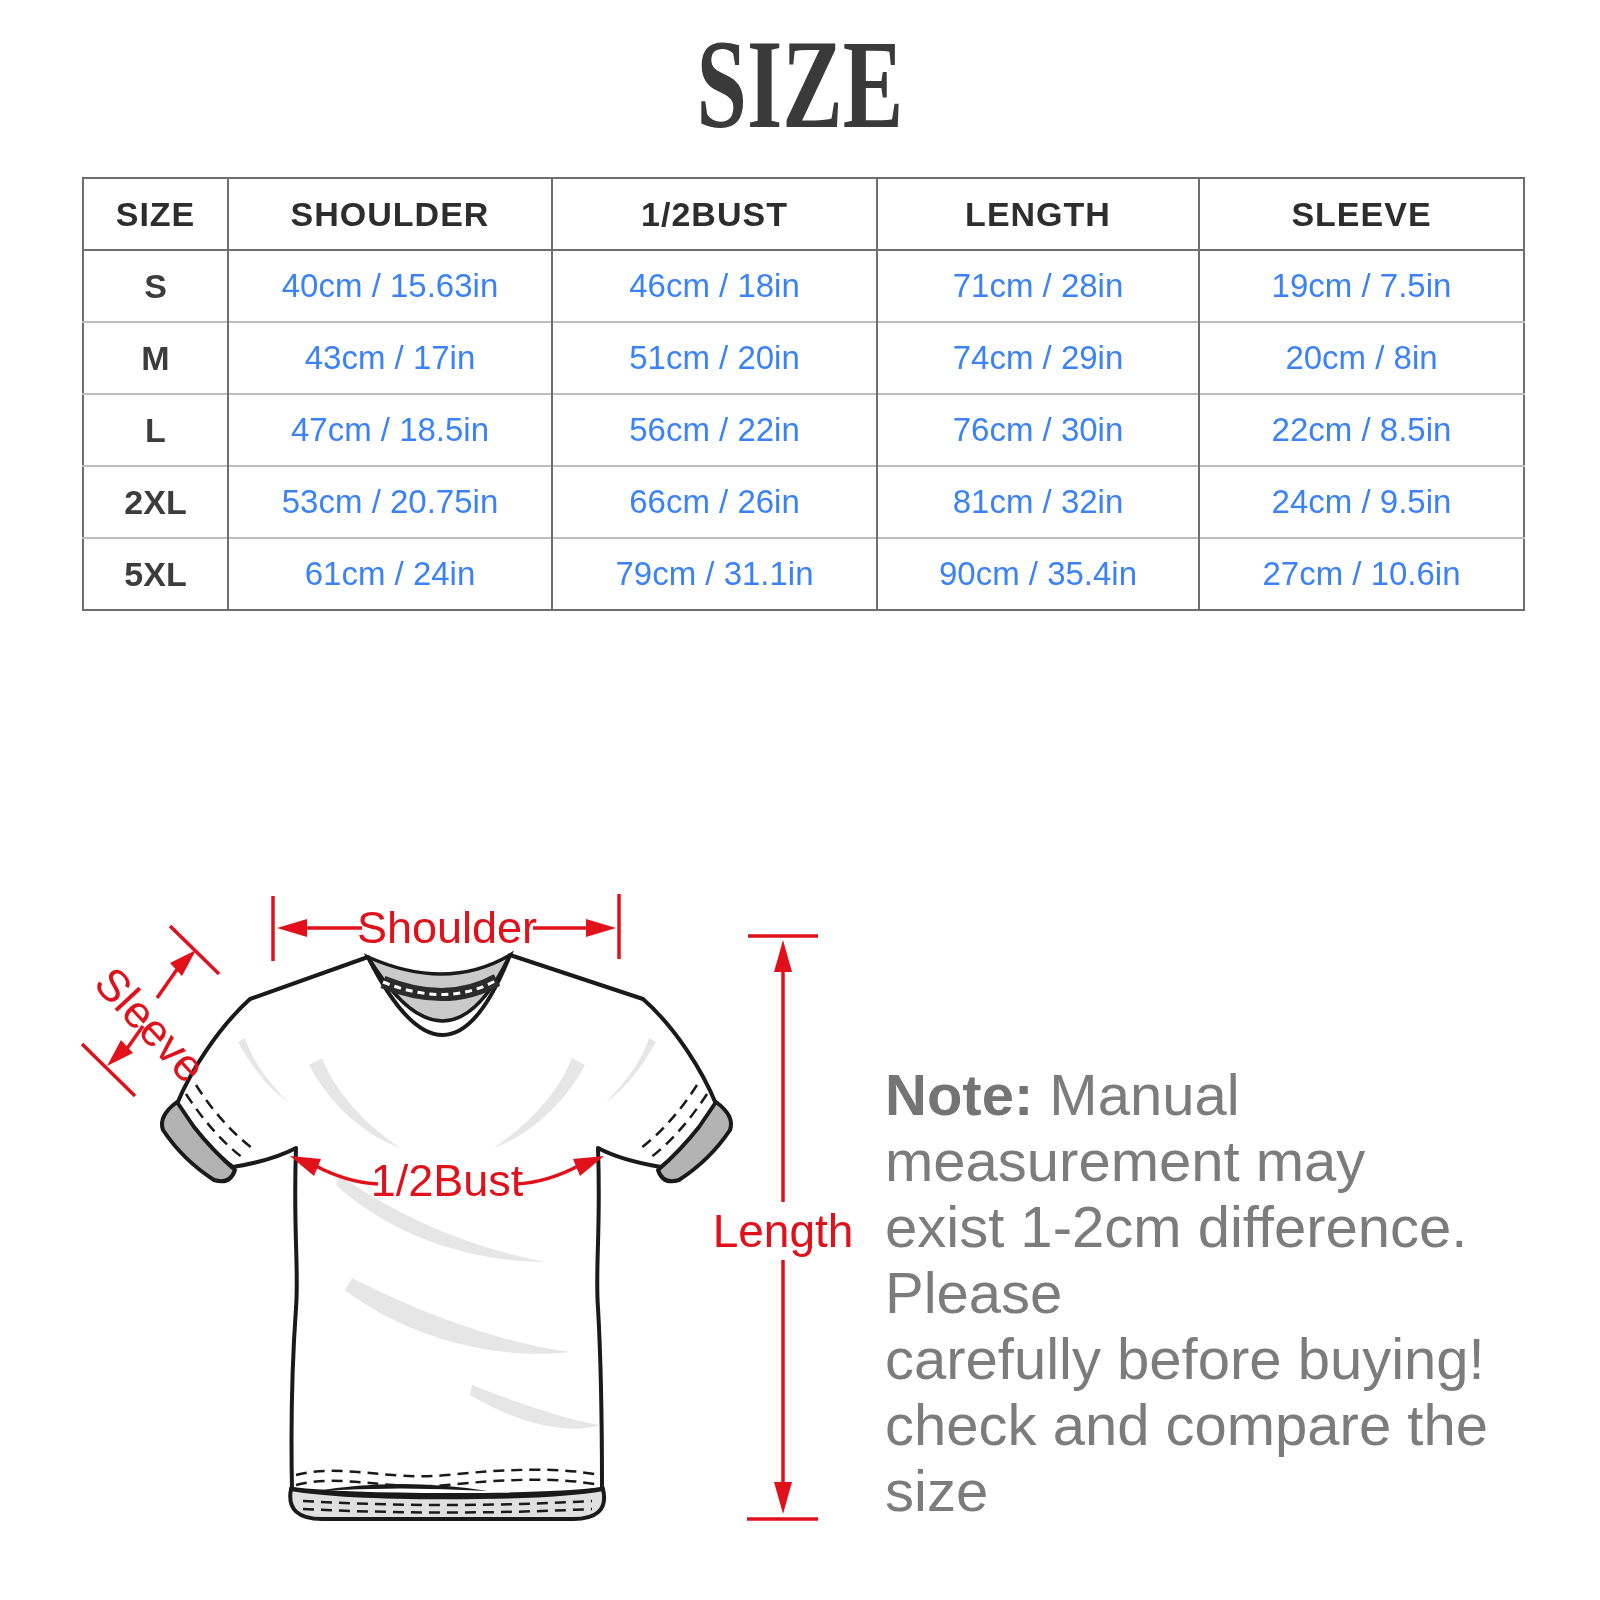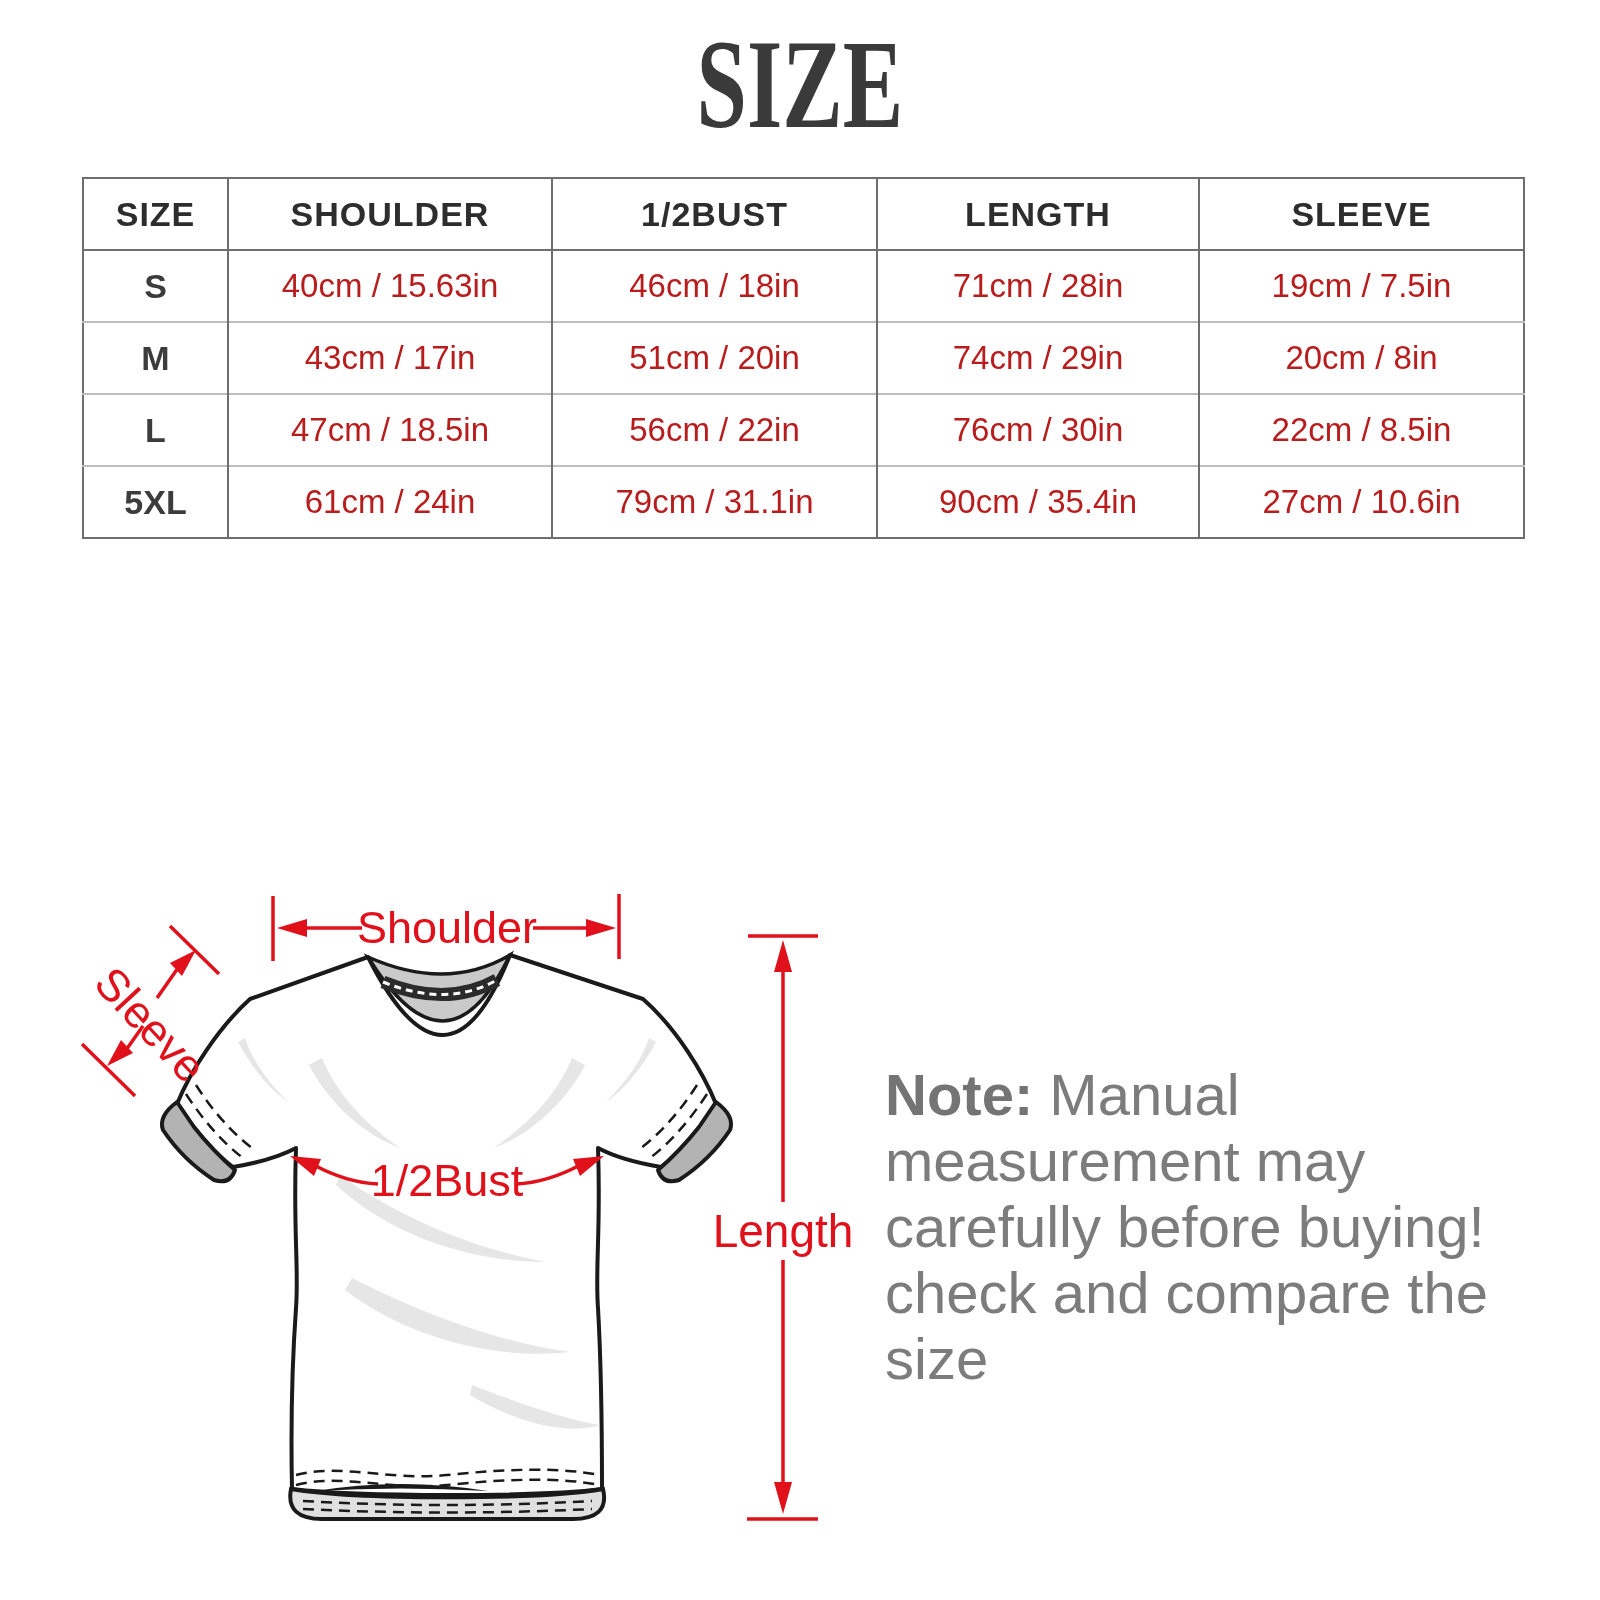--- a/index.html
+++ b/index.html
@@ -19,21 +19,21 @@
   .size-table th,.size-table td{
     height:70px;text-align:center;vertical-align:middle;padding:0;white-space:nowrap;
   }
   .size-table th+th,.size-table td+td{border-left:2px solid #6e6e6e;}
   .size-table thead th{
     border-bottom:2px solid #6e6e6e;
     font-size:34px;font-weight:bold;color:#2d2d2d;letter-spacing:1px;
   }
   .size-table tbody tr+tr td{border-top:2px solid #bdbdbd;}
   .size-table td.size-cell{font-size:34px;font-weight:bold;color:#3c3c3c;}
-  .size-table td.val-cell{font-size:33px;color:#b91c1c;}
+  .size-table td.val-cell{font-size:33px;color:#3b82f6;}
 
   svg.diagram{position:absolute;left:40px;top:855px;width:860px;height:730px;}
 
   .outline{fill:#ffffff;stroke:#1a1a1a;stroke-width:4;stroke-linejoin:round;}
   .shadow{fill:#e6e6e6;stroke:none;}
   .collar-inner{fill:#cacaca;stroke:#1a1a1a;stroke-width:3.5;}
   .cuff{fill:#b3b3b3;stroke:#1a1a1a;stroke-width:4;stroke-linejoin:round;}
   .hem-tube{fill:#e0e0e0;stroke:#1a1a1a;stroke-width:4;}
   .stitch{fill:none;stroke:#1a1a1a;stroke-width:2.5;stroke-dasharray:11 7;}
   .tape{fill:none;stroke:#2b2b2b;stroke-width:13;}
@@ -86,20 +86,27 @@
       <td class="val-cell">51cm / 20in</td>
       <td class="val-cell">74cm / 29in</td>
       <td class="val-cell">20cm / 8in</td>
     </tr>
     <tr>
       <td class="size-cell">L</td>
       <td class="val-cell">47cm / 18.5in</td>
       <td class="val-cell">56cm / 22in</td>
       <td class="val-cell">76cm / 30in</td>
       <td class="val-cell">22cm / 8.5in</td>
+    </tr>
+    <tr>
+      <td class="size-cell">2XL</td>
+      <td class="val-cell">53cm / 20.75in</td>
+      <td class="val-cell">66cm / 26in</td>
+      <td class="val-cell">81cm / 32in</td>
+      <td class="val-cell">24cm / 9.5in</td>
     </tr>
     <tr>
       <td class="size-cell">5XL</td>
       <td class="val-cell">61cm / 24in</td>
       <td class="val-cell">79cm / 31.1in</td>
       <td class="val-cell">90cm / 35.4in</td>
       <td class="val-cell">27cm / 10.6in</td>
     </tr>
   </tbody>
 </table>
@@ -187,15 +194,16 @@
       <text class="dim-text" x="783" y="1247" text-anchor="middle" style="font-size:46px">Length</text>
       <path class="dim" d="M 783,1260 L 783,1486"></path>
       <polygon class="dim-head" points="783,1514 774,1482 792,1482"></polygon>
       <path class="dim" d="M 747,1519 L 818,1519"></path>
     </g>
   </g>
 </svg>
 
 <div class="note-block">
   <span class="note-label">Note:</span><span> Manual measurement may</span>
+  <span class="note-line">exist 1-2cm difference. Please</span>
   <span class="note-line">carefully before buying!</span>
   <span class="note-line">check and compare the size</span>
 </div>
 
 </body></html>

